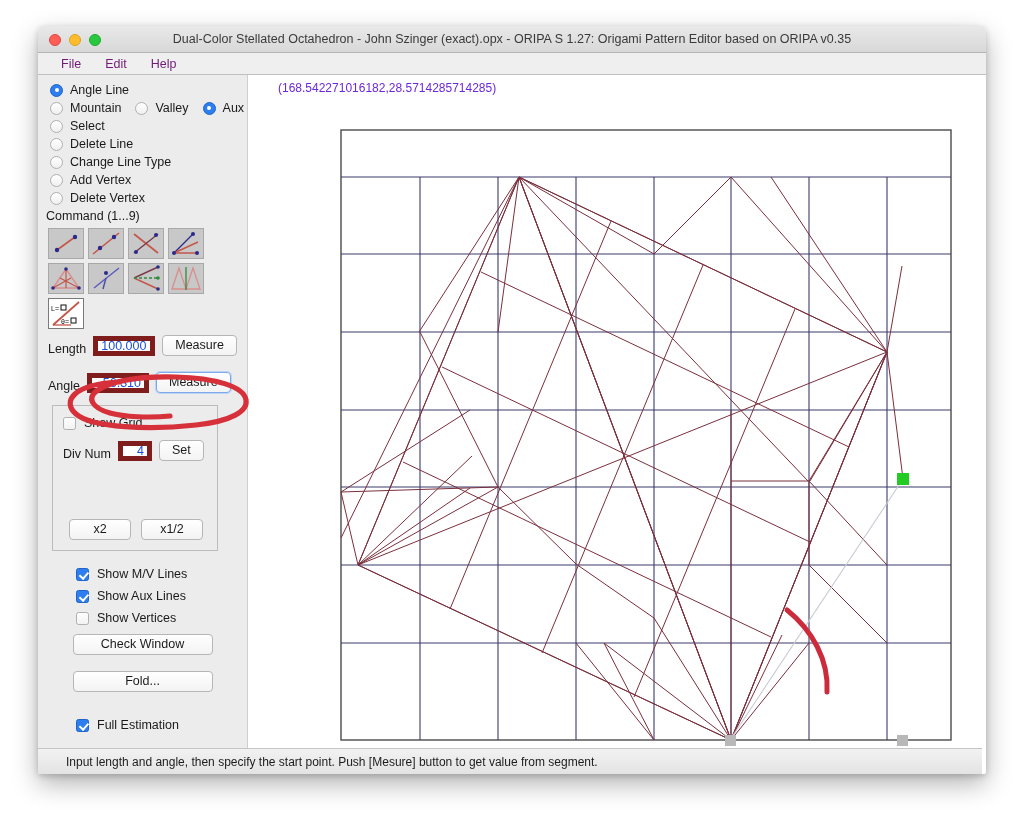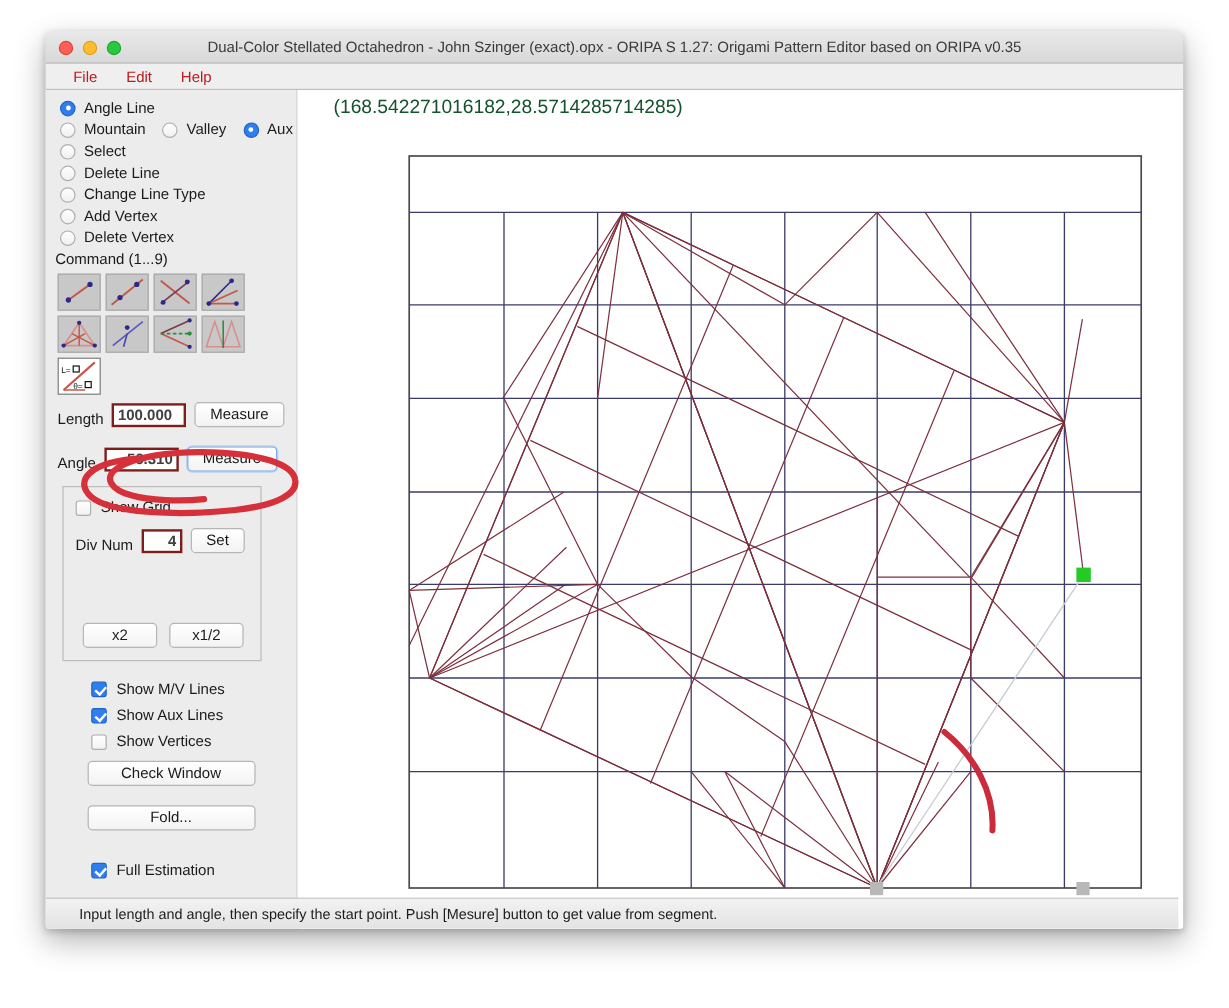--- a/index.html
+++ b/index.html
@@ -46,21 +46,21 @@
   
   .menubar {
     height: 22px;
     background: #efefef;
     border-bottom: 1px solid #bfbfbf;
     display: flex; align-items: center;
     padding-left: 14px;
     gap: 6px;
   }
   .menu-item {
-    font-size: 12.5px; color: #b91c1c;
+    font-size: 12.5px; color: #701a75;
     padding: 1px 9px; border-radius: 3px;
     cursor: default;
   }
 
   
   .body-area {
     position: relative;
     height: calc(748px - 27px - 22px);
     background: #ffffff;
   }
@@ -125,28 +125,27 @@
 
   
   .field-row {
     display: flex; align-items: flex-end;
     padding: 6px 0 0 10px;
     gap: 7px;
   }
   .field-label { font-size: 12.5px; color: #1a1a1a; }
   .text-input {
     height: 20px;
-    border: 2px solid #7f1d1d;
+    border: 5px solid #7f1d1d;
     background: #ffffff;
     font-size: 12.5px;
-    color: #404040;
+    color: #1d4ed8;
     padding: 0 3px;
     line-height: 18px;
     font-family: "Liberation Sans", sans-serif;
-    font-weight: bold;
   }
   .text-input.len { width: 62px; }
   .text-input.ang { width: 62px; text-align: right; }
   .text-input.div { width: 34px; text-align: right; }
 
   .btn {
     height: 21px;
     min-width: 40px;
     padding: 0 12px;
     font-size: 12.5px;
@@ -198,21 +197,21 @@
     padding: 0;
   }
 
   
   .canvas-area {
     position: absolute; left: 210px; top: 0; right: 0; bottom: 0;
     background: #ffffff;
   }
   .coord-text {
     position: absolute; left: 30px; top: 6px;
-    font-size: 16px; color: #14532d;
+    font-size: 12px; color: #6d28d9;
     white-space: nowrap;
   }
   .cp-holder { position: absolute; left: 0; top: 0; }
 
   
   .statusbar {
     position: absolute; left: 0; right: 4px; bottom: 0;
     height: 26px;
     background: linear-gradient(to bottom, #f2f2f2, #e3e3e3);
     border-top: 1px solid #c4c4c4;

